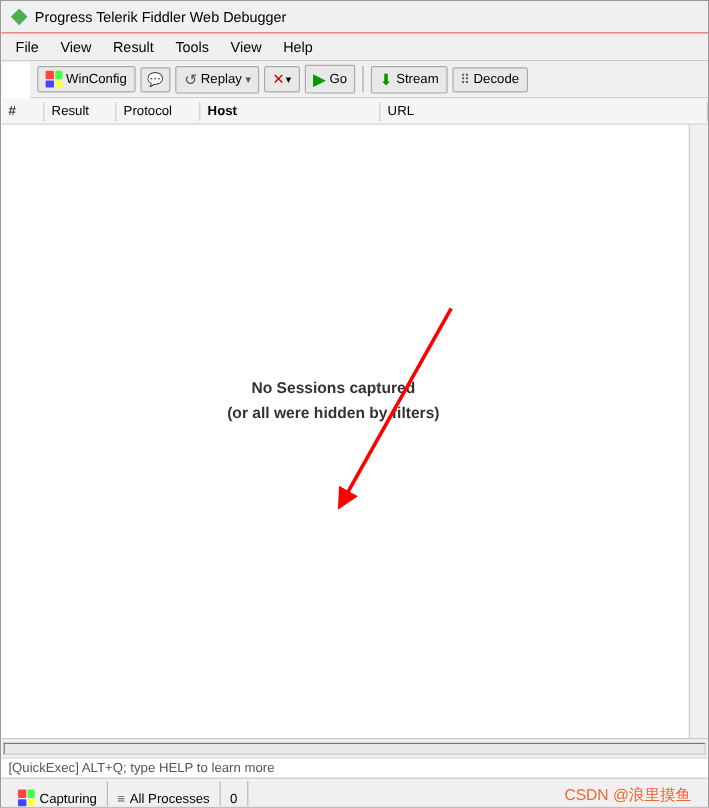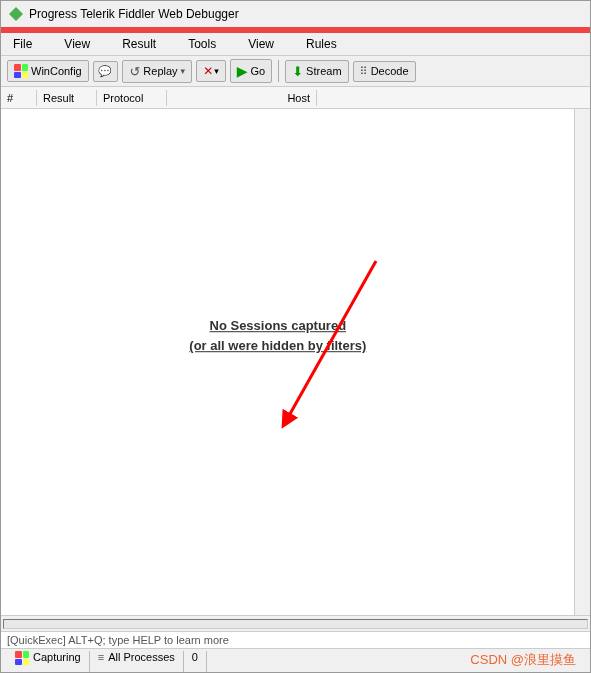--- a/index.html
+++ b/index.html
@@ -11,47 +11,48 @@
       height: 673px;
       overflow: hidden;
       border: 1px solid #999;
     }
     .title-bar {
       background: #f0f0f0;
       padding: 6px 8px;
       display: flex;
       align-items: center;
       gap: 6px;
-      border-bottom: 6px solid #ef4444;
+      border-bottom: 1px solid #ef4444;
     }
     .title-bar .title-text {
       font-size: 12px;
       color: #000;
     }
     .menu-bar {
       background: #f0f0f0;
       padding: 2px 4px;
       display: flex;
-      gap: 16px;
+      gap: 2px;
       border-bottom: 1px solid #ccc;
     }
     .menu-bar .menu-item {
       padding: 2px 8px;
       cursor: pointer;
       font-size: 12px;
       color: #000;
     }
     .toolbar {
       background: #f0f0f0;
       padding: 3px 6px;
       display: flex;
       align-items: center;
       gap: 4px;
       border-bottom: 1px solid #ccc;
       flex-wrap: nowrap;
+      margin-left: 24px;
     }
     .toolbar-btn {
       display: flex;
       align-items: center;
       gap: 3px;
       padding: 3px 6px;
       background: #e8e8e8;
       border: 1px solid #aaa;
       border-radius: 2px;
       cursor: pointer;
@@ -83,40 +84,39 @@
       padding: 2px 6px;
       font-size: 11px;
       font-weight: normal;
       color: #000;
       border-right: 1px solid #ccc;
       white-space: nowrap;
     }
     .col-hash { width: 36px; }
     .col-result { width: 60px; }
     .col-protocol { width: 70px; }
-    .col-host { width: 150px; text-align: right; }
+    .col-host { width: 150px; text-align: left; font-weight: bold; }
     .col-url { flex: 1; }
     .sessions-body {
       flex: 1;
       position: relative;
       overflow: hidden;
       min-height: 400px;
       background: #fff;
     }
     .no-sessions {
       position: absolute;
       top: 45%;
       left: 50%;
       transform: translate(-60%, -50%);
       text-align: center;
       font-weight: bold;
       font-size: 13px;
       color: #333;
       line-height: 1.6;
-      text-decoration: underline;
     }
     .red-arrow {
       position: absolute;
       top: 30%;
       left: 55%;
     }
     .scrollbar-area {
       position: absolute;
       right: 0;
       top: 0;
@@ -156,21 +156,21 @@
       background: #f0f0f0;
       border-top: 1px solid #ccc;
       display: flex;
       align-items: center;
       padding: 2px 6px;
       gap: 0;
       height: 26px;
     }
     .status-section {
       display: flex;
-      align-items: flex-start;
+      align-items: flex-end;
       gap: 4px;
       padding: 0 8px;
       border-right: 1px solid #bbb;
       font-size: 11px;
       height: 100%;
     }
     .status-section:last-child {
       border-right: none;
     }
     .capturing-icon {
@@ -224,21 +224,21 @@
     <span class="gem-icon"></span>
     <span class="title-text">Progress Telerik Fiddler Web Debugger</span>
   </div>
 
   <div class="menu-bar">
     <span class="menu-item">File</span>
     <span class="menu-item">View</span>
     <span class="menu-item">Result</span>
     <span class="menu-item">Tools</span>
     <span class="menu-item">View</span>
-    <span class="menu-item">Rules</span>
+    <span class="menu-item">Help</span>
   </div>
 
   <div class="toolbar">
 
     <div class="toolbar-btn">
       <div class="win-logo">
         <div class="win-red"></div>
         <div class="win-green"></div>
         <div class="win-blue"></div>
         <div class="win-yellow"></div>
@@ -280,20 +280,21 @@
   </div>
 
   <div class="main-content">
     <div class="sessions-panel" style="flex:1; display:flex; flex-direction:column; position:relative;">
 
       <div class="sessions-header">
         <span class="col-header col-hash">#</span>
         <span class="col-header col-result">Result</span>
         <span class="col-header col-protocol">Protocol</span>
         <span class="col-header col-host">Host</span>
+        <span class="col-header col-url">URL</span>
       </div>
 
       <div class="sessions-body" style="flex:1; position:relative; background:#fff; min-height:430px;">
 
         <div class="no-sessions">
           <div>No Sessions captured</div>
           <div>(or all were hidden by filters)</div>
         </div>
 
         <svg class="red-arrow" width="150" height="200" viewBox="0 0 150 200" style="position:absolute; top:28%; left:45%;">

